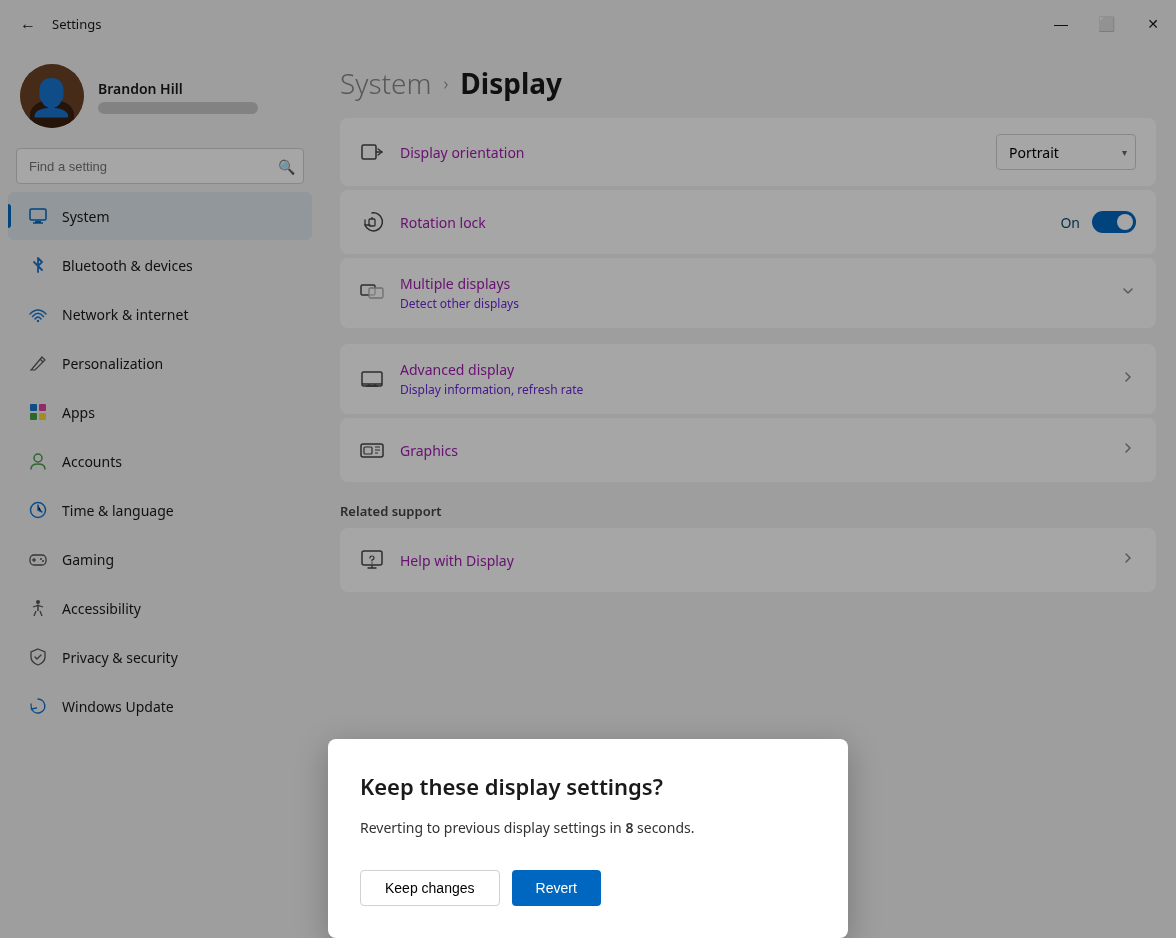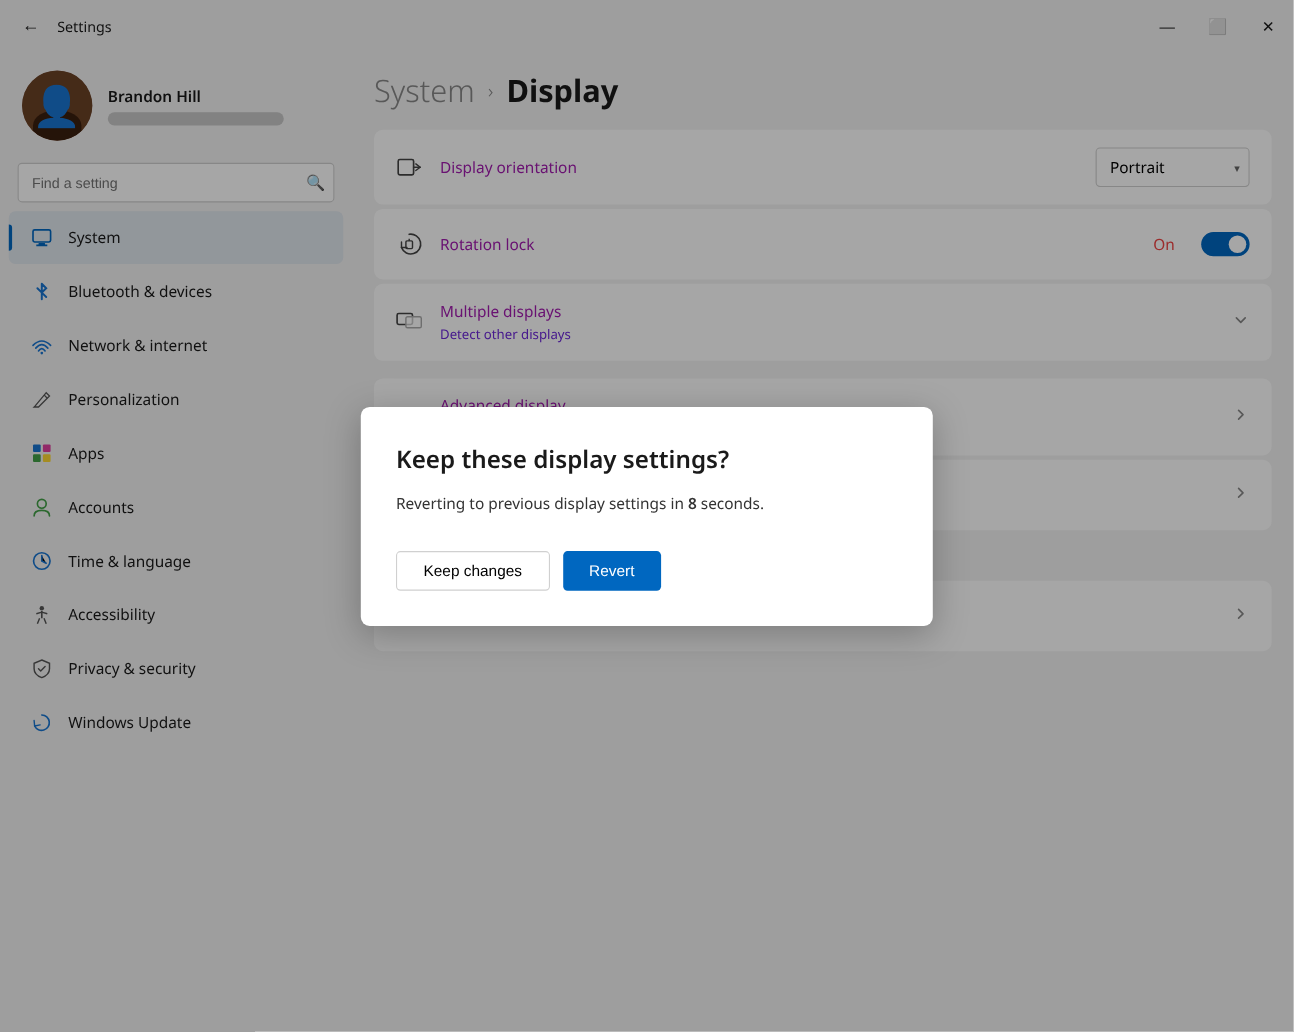--- a/index.html
+++ b/index.html
@@ -280,22 +280,22 @@
     .toggle::after {
       content: '';
       position: absolute;
       right: 3px; top: 3px;
       width: 16px; height: 16px;
       background: white;
       border-radius: 50%;
     }
     .toggle-label {
       font-size: 14px;
-      color: #ef4444;
-      margin-right: 16px;
+      color: #0c4a6e;
+      margin-right: 4px;
     }
 
     
     .chevron-right {
       font-size: 12px;
       color: #888;
     }
     .chevron-down {
       font-size: 12px;
       color: #888;
@@ -308,21 +308,21 @@
       color: #444;
       padding: 16px 0 8px 0;
     }
 
     
     .overlay {
       position: absolute;
       top: 0; left: 0; right: 0; bottom: 0;
       background: rgba(0,0,0,0.35);
       display: flex;
-      align-items: center;
+      align-items: flex-end;
       justify-content: center;
       z-index: 100;
     }
     .dialog {
       background: white;
       border-radius: 8px;
       width: 520px;
       padding: 32px;
       box-shadow: 0 8px 32px rgba(0,0,0,0.25);
     }
@@ -474,20 +474,32 @@
       <div class="nav-item">
         <span class="nav-icon">
           <svg width="20" height="20" viewBox="0 0 20 20">
             <circle cx="10" cy="10" r="7.5" stroke="#1976d2" stroke-width="1.5" fill="none"></circle>
             <path d="M10 5 L10 10 L14 12" stroke="#1976d2" stroke-width="1.5" stroke-linecap="round"></path>
           </svg>
         </span>
         <span class="nav-label">Time &amp; language</span>
       </div>
 
+      <div class="nav-item">
+        <span class="nav-icon">
+          <svg width="20" height="20" viewBox="0 0 20 20">
+            <rect x="2" y="6" width="16" height="10" rx="4" stroke="#555" stroke-width="1.3" fill="none"></rect>
+            <line x1="6" y1="9" x2="6" y2="13" stroke="#555" stroke-width="1.3"></line>
+            <line x1="4" y1="11" x2="8" y2="11" stroke="#555" stroke-width="1.3"></line>
+            <circle cx="13" cy="10" r="1" fill="#555"></circle>
+            <circle cx="15" cy="12" r="1" fill="#555"></circle>
+          </svg>
+        </span>
+        <span class="nav-label">Gaming</span>
+      </div>
 
       <div class="nav-item">
         <span class="nav-icon">
           <svg width="20" height="20" viewBox="0 0 20 20">
             <circle cx="10" cy="4" r="2" fill="#555"></circle>
             <path d="M10 6.5 L10 13" stroke="#555" stroke-width="1.5"></path>
             <path d="M5 9 L10 7.5 L15 9" stroke="#555" stroke-width="1.3" fill="none"></path>
             <path d="M8 13 L6 18" stroke="#555" stroke-width="1.3"></path>
             <path d="M12 13 L14 18" stroke="#555" stroke-width="1.3"></path>
           </svg>

